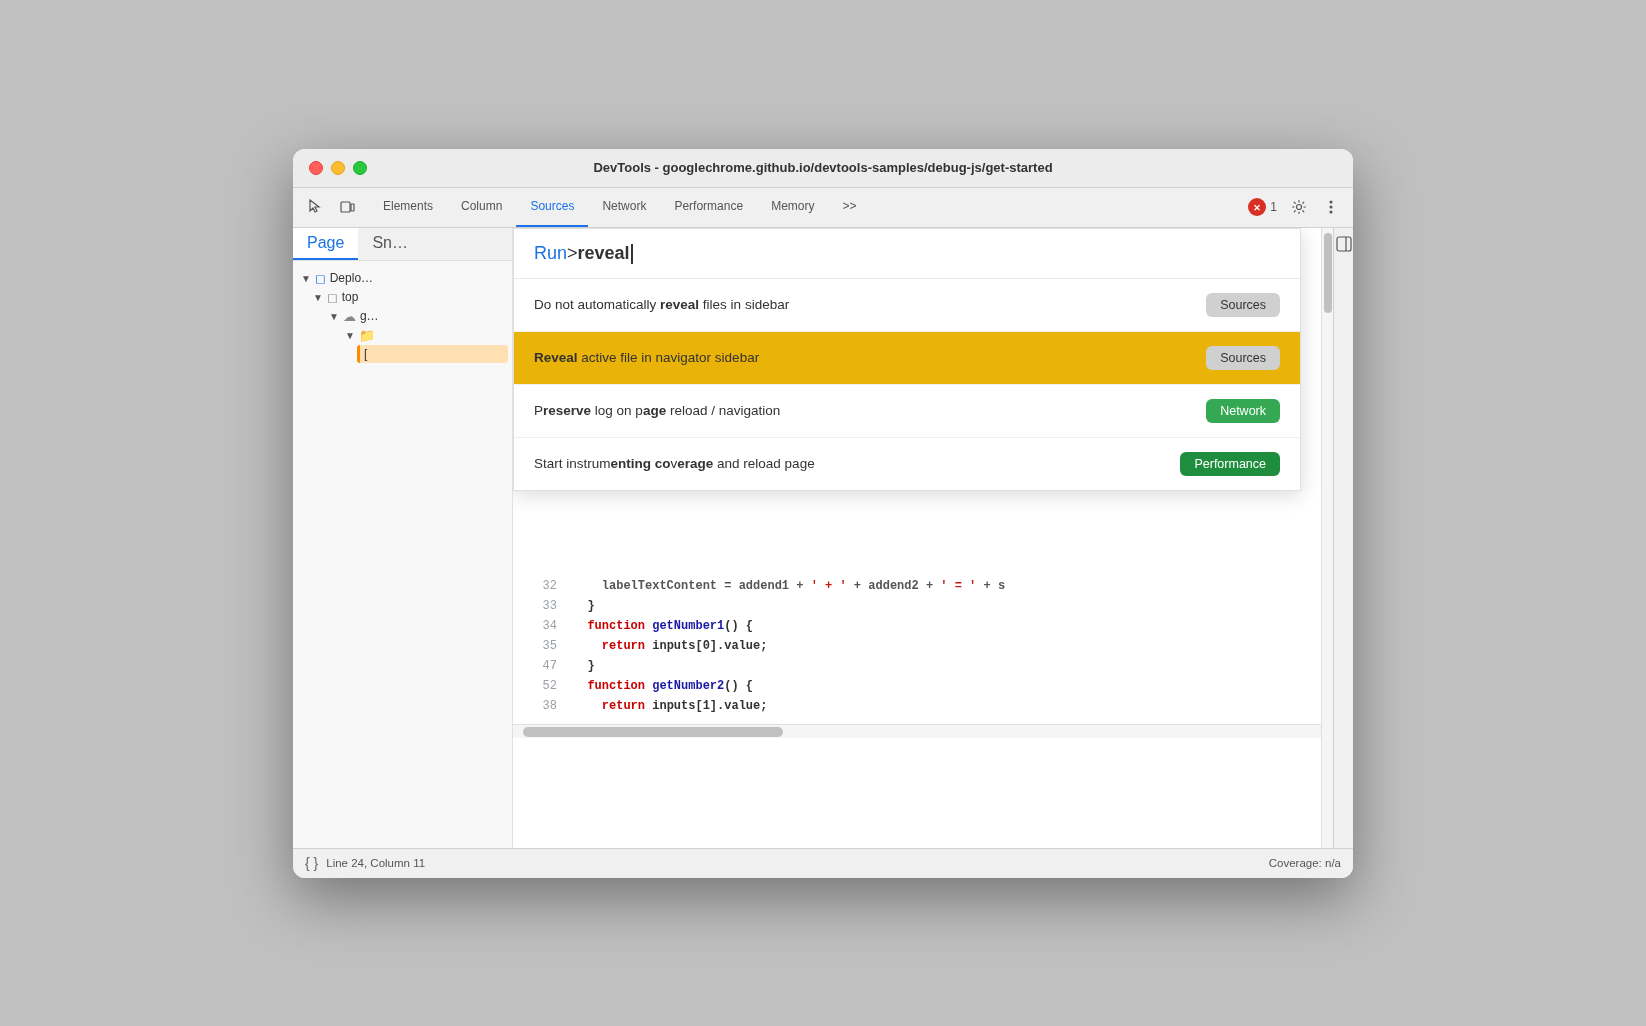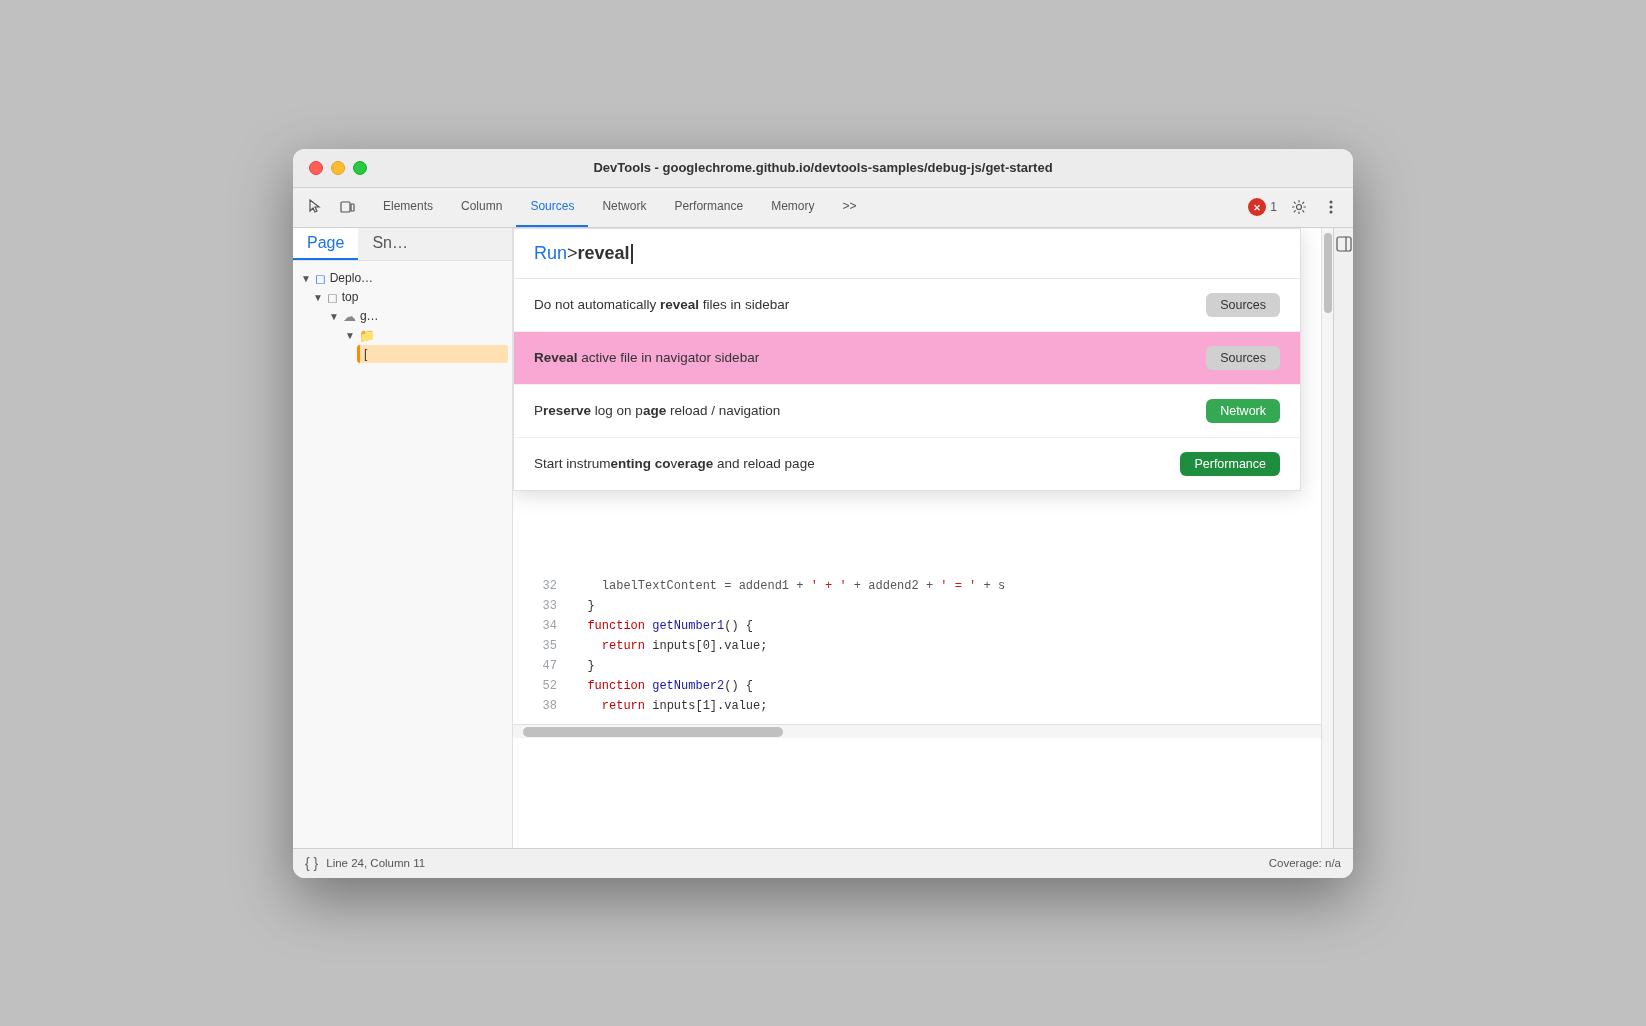--- a/index.html
+++ b/index.html
@@ -214,21 +214,21 @@
     }
 
     .line-number {
       color: #9aa0a6;
       min-width: 36px;
       text-align: right;
       margin-right: 16px;
       user-select: none;
     }
 
-    .code-text { color: #333; white-space: pre; }
+    .code-text { color: #333; white-space: pre; font-weight: bold; }
     .kw { color: #c80000; }
     .fn { color: #1a1aa6; }
     .str { color: #c41a16; }
 
     
     .code-scrollbar {
       height: 14px;
       background: #f5f5f5;
       border-top: 1px solid #e0e0e0;
       position: relative;
@@ -357,21 +357,21 @@
     .command-result-item {
       display: flex;
       align-items: center;
       justify-content: space-between;
       padding: 14px 20px;
       cursor: pointer;
       border-bottom: 1px solid #f0f0f0;
       font-size: 13.5px;
       color: #333;
     }
-    .command-result-item.selected { background: #f9a8d4; }
+    .command-result-item.selected { background: #eab308; }
 
     .command-result-text { flex: 1; }
     .command-result-text strong { font-weight: 700; }
 
     .result-badge {
       padding: 5px 14px;
       border-radius: 6px;
       font-size: 12.5px;
       font-weight: 500;
       cursor: pointer;

